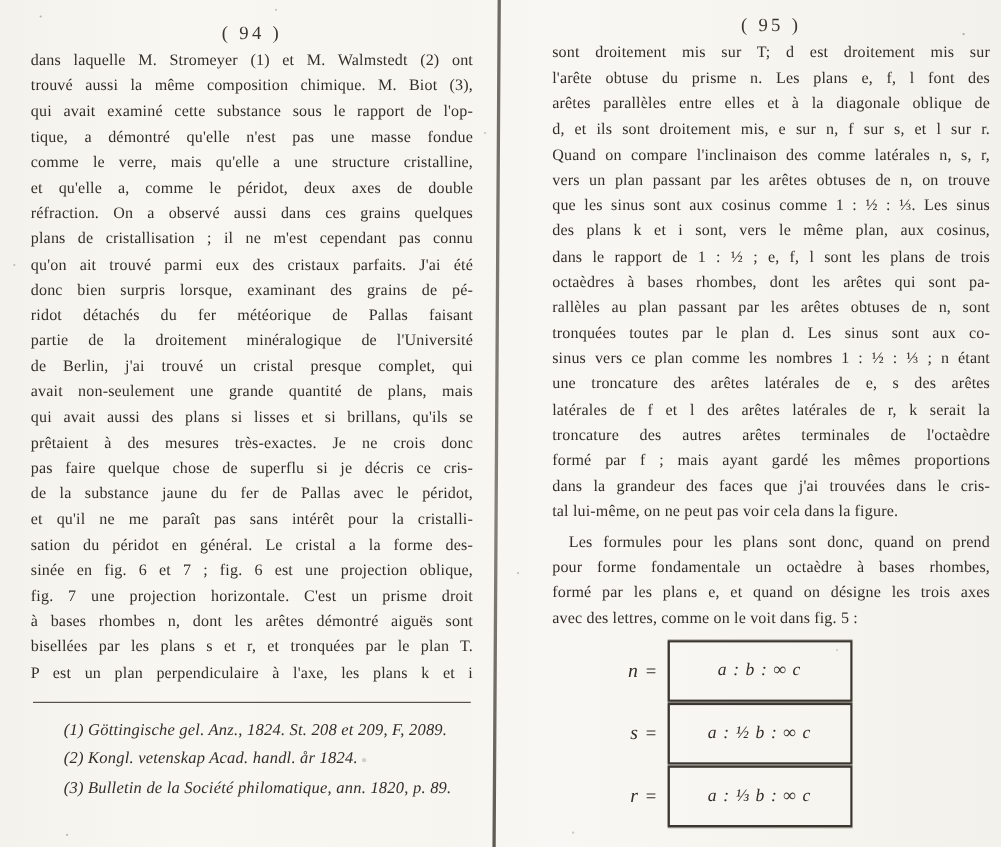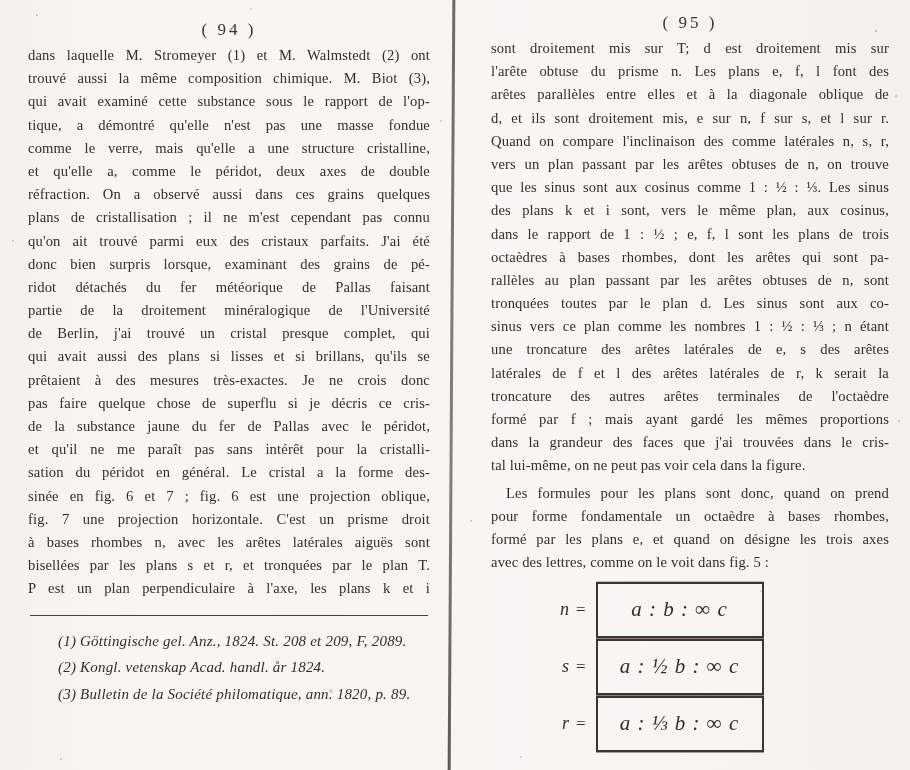--- a/index.html
+++ b/index.html
@@ -37,21 +37,21 @@
   .gutter-line {
     position: absolute;
     left: 450px; top: -6px;
     width: 2.5px; height: 784px;
     background: linear-gradient(180deg, rgba(85,80,74,.85), rgba(85,80,74,.7) 60%, rgba(85,80,74,.95));
     transform: rotate(0.35deg);
     border-radius: 2px;
   }
   .page { position: absolute; top: 0; }
   .page-left  { left: 28px;  width: 402px; }
-  .page-right { left: 491px; width: 398px; }
+  .page-right { left: 502px; width: 398px; }
   .page-header {
     text-align: center;
     font-size: 17px;
     letter-spacing: 3px;
     color: #3a352e;
   }
   .page-left  .page-header { margin-top: 20px; }
   .page-right .page-header { margin-top: 13px; }
   .body { margin-top: 4px; }
   .line {
@@ -96,21 +96,21 @@
     width: 26px;
     text-align: right;
   }
   .f-eq { margin: 0 11px 0 7px; font-size: 17px; letter-spacing: -1px; }
   .f-box {
     width: 168px; height: 56px;
     border: 2.2px solid #3b362f;
     box-shadow: 0 1px 0 rgba(59,54,47,.45), 0 -1px 0 rgba(59,54,47,.3);
     display: flex; align-items: center; justify-content: center;
     font-style: italic;
-    font-size: 21px;
+    font-size: 16px;
     letter-spacing: 1px;
     background: rgba(255,255,255,.15);
   }
 </style>
 </head>
 <body>
 
 <div class="scan">
   <div class="specks"></div>
   <div class="gutter-line"></div>
@@ -124,29 +124,30 @@
         <div class="line">tique, a démontré qu'elle n'est pas une masse fondue</div>
         <div class="line">comme le verre, mais qu'elle a une structure cristalline,</div>
         <div class="line">et qu'elle a, comme le péridot, deux axes de double</div>
         <div class="line">réfraction. On a observé aussi dans ces grains quelques</div>
         <div class="line">plans de cristallisation ; il ne m'est cependant pas connu</div>
         <div class="line">qu'on ait trouvé parmi eux des cristaux parfaits. J'ai été</div>
         <div class="line">donc bien surpris lorsque, examinant des grains de pé-</div>
         <div class="line">ridot détachés du fer météorique de Pallas faisant</div>
         <div class="line">partie de la droitement minéralogique de l'Université</div>
         <div class="line">de Berlin, j'ai trouvé un cristal presque complet, qui</div>
+        <div class="line">avait non-seulement une grande quantité de plans, mais</div>
         <div class="line">qui avait aussi des plans si lisses et si brillans, qu'ils se</div>
         <div class="line">prêtaient à des mesures très-exactes. Je ne crois donc</div>
         <div class="line">pas faire quelque chose de superflu si je décris ce cris-</div>
         <div class="line">de la substance jaune du fer de Pallas avec le péridot,</div>
         <div class="line">et qu'il ne me paraît pas sans intérêt pour la cristalli-</div>
         <div class="line">sation du péridot en général. Le cristal a la forme des-</div>
         <div class="line">sinée en fig. 6 et 7 ; fig. 6 est une projection oblique,</div>
         <div class="line">fig. 7 une projection horizontale. C'est un prisme droit</div>
-        <div class="line">à bases rhombes n, avec les arêtes latérales aiguës sont</div>
+        <div class="line">à bases rhombes n, dont les arêtes démontré aiguës sont</div>
         <div class="line">bisellées par les plans s et r, et tronquées par le plan T.</div>
         <div class="line">P est un plan perpendiculaire à l'axe, les plans k et i</div>
       </div>
     <div class="footnote-rule"></div>
     <div class="footnotes">
         <div class="footnote">(1) Göttingische gel. Anz., 1824. St. 208 et 209, F, 2089.</div>
         <div class="footnote">(2) Kongl. vetenskap Acad. handl. år 1824.</div>
         <div class="footnote">(3) Bulletin de la Société philomatique, ann. 1820, p. 89.</div>
       </div>
   </div>

